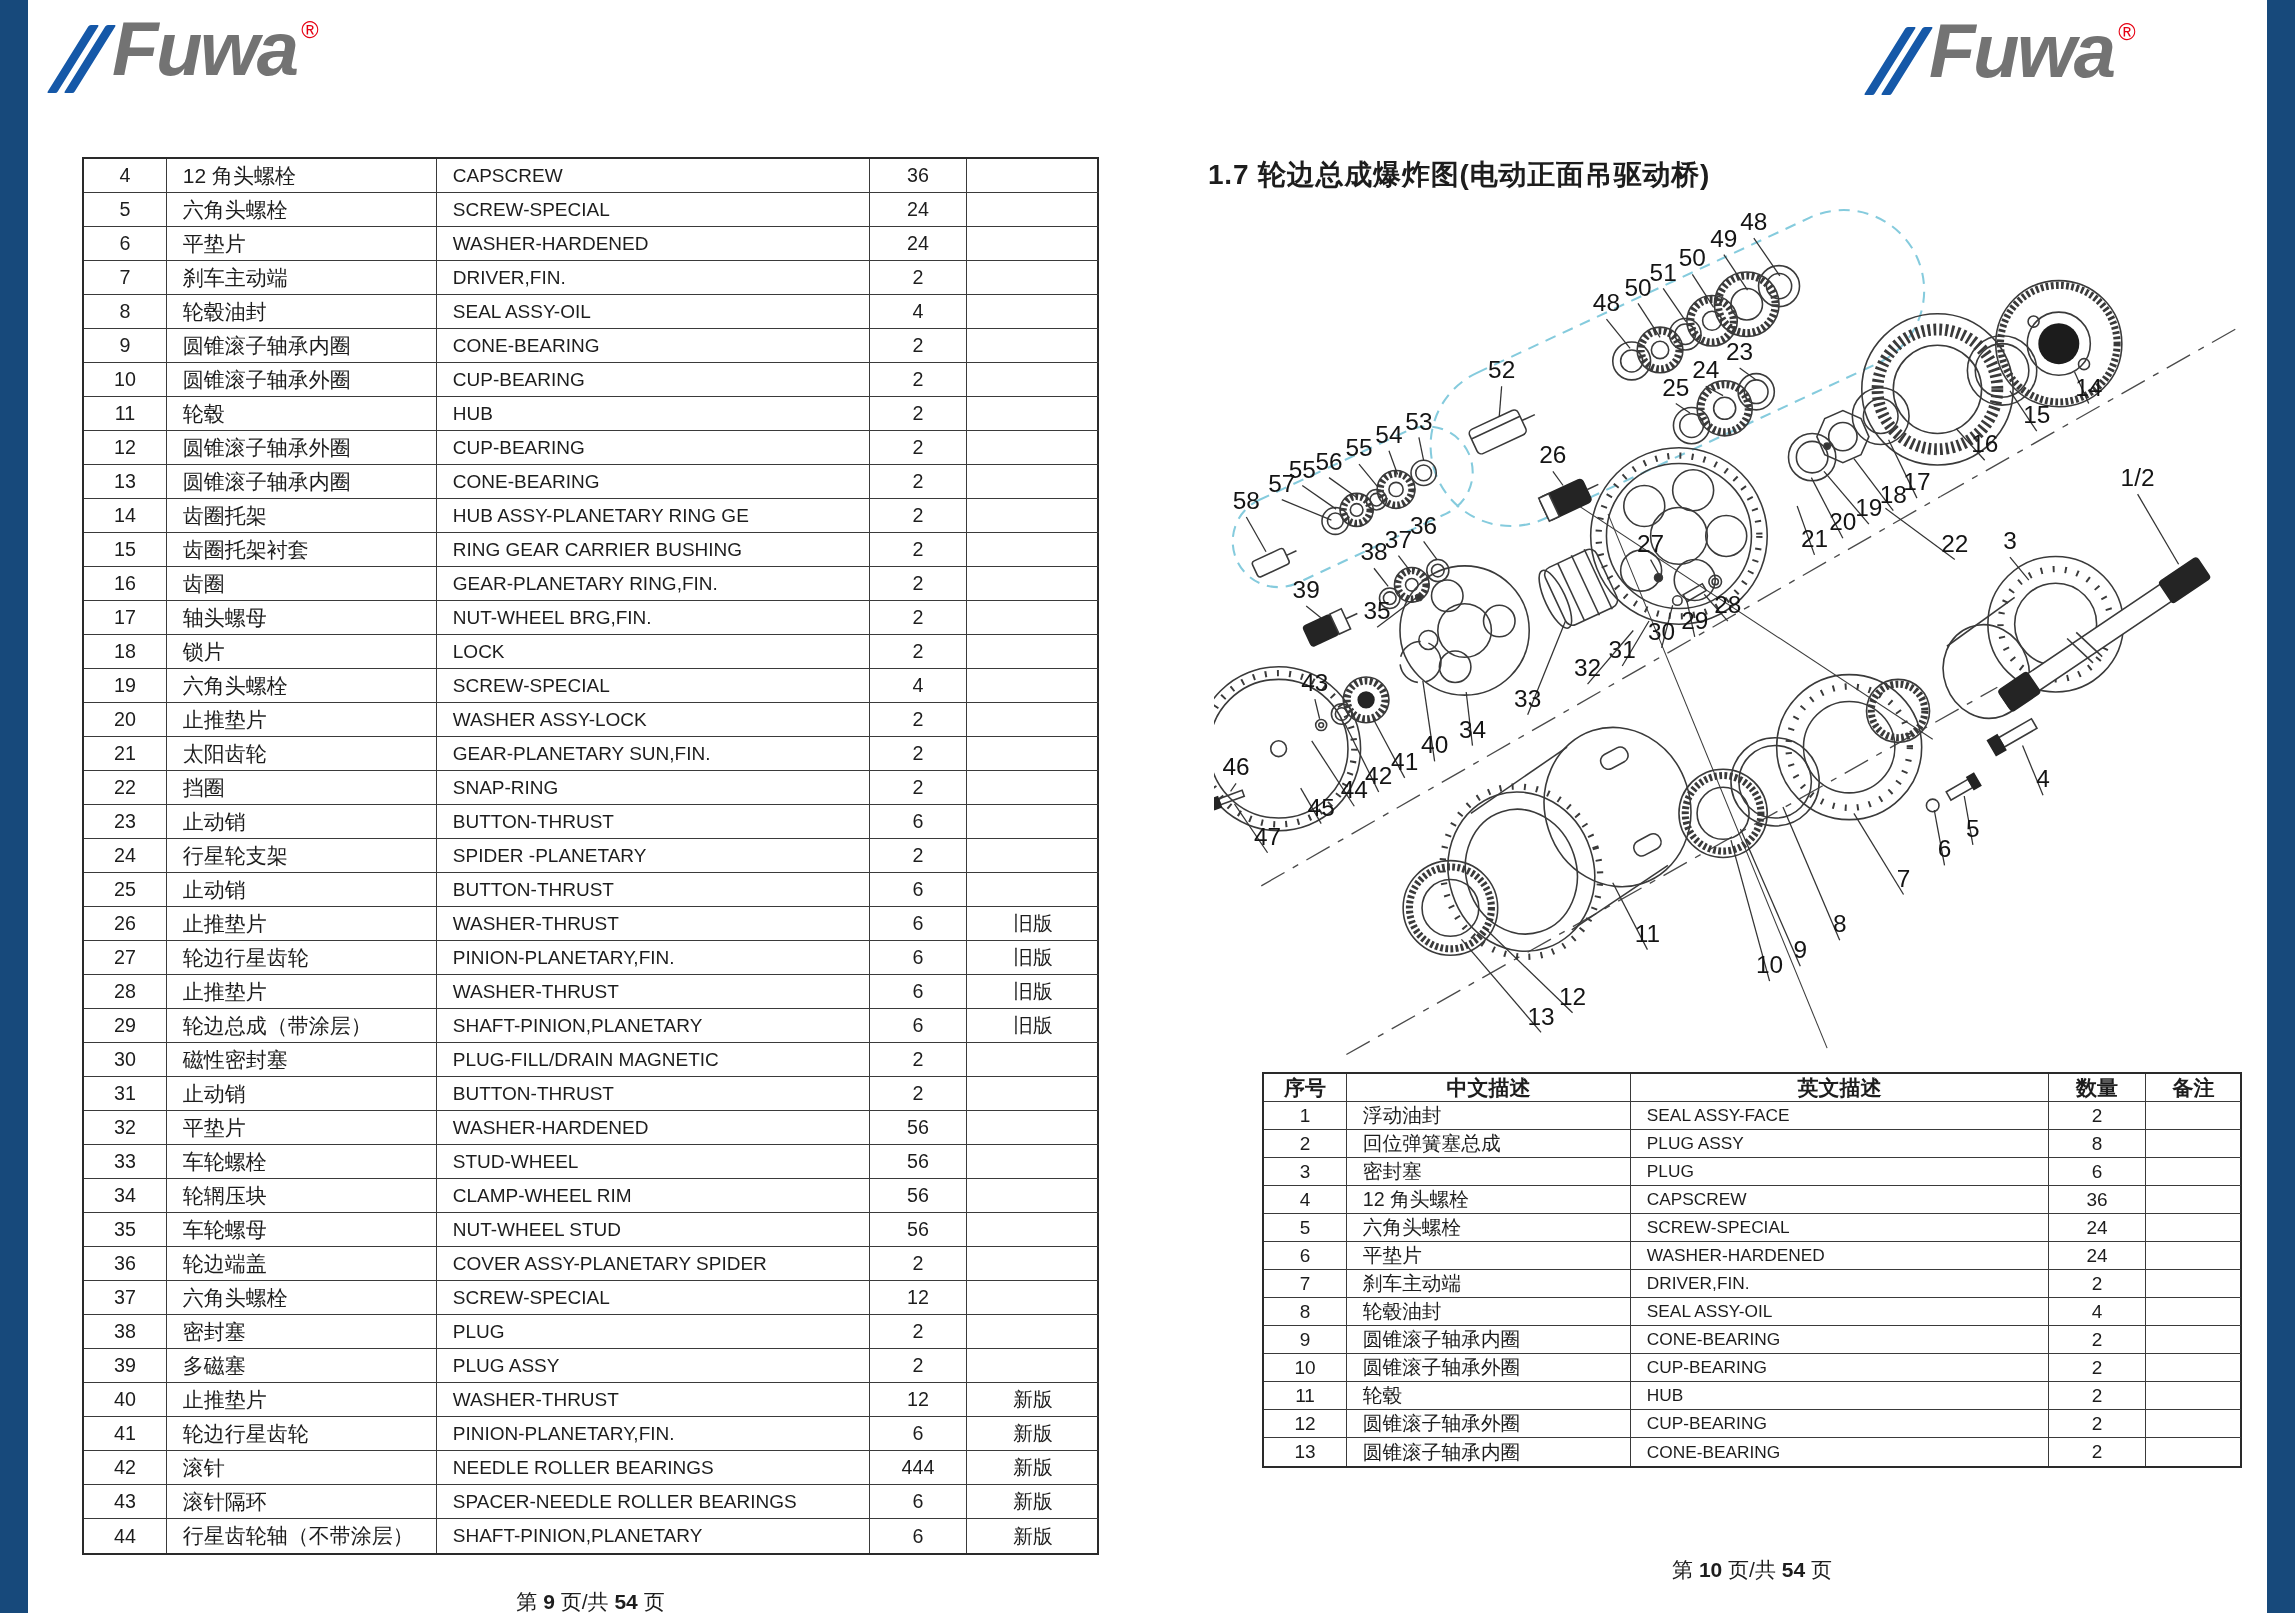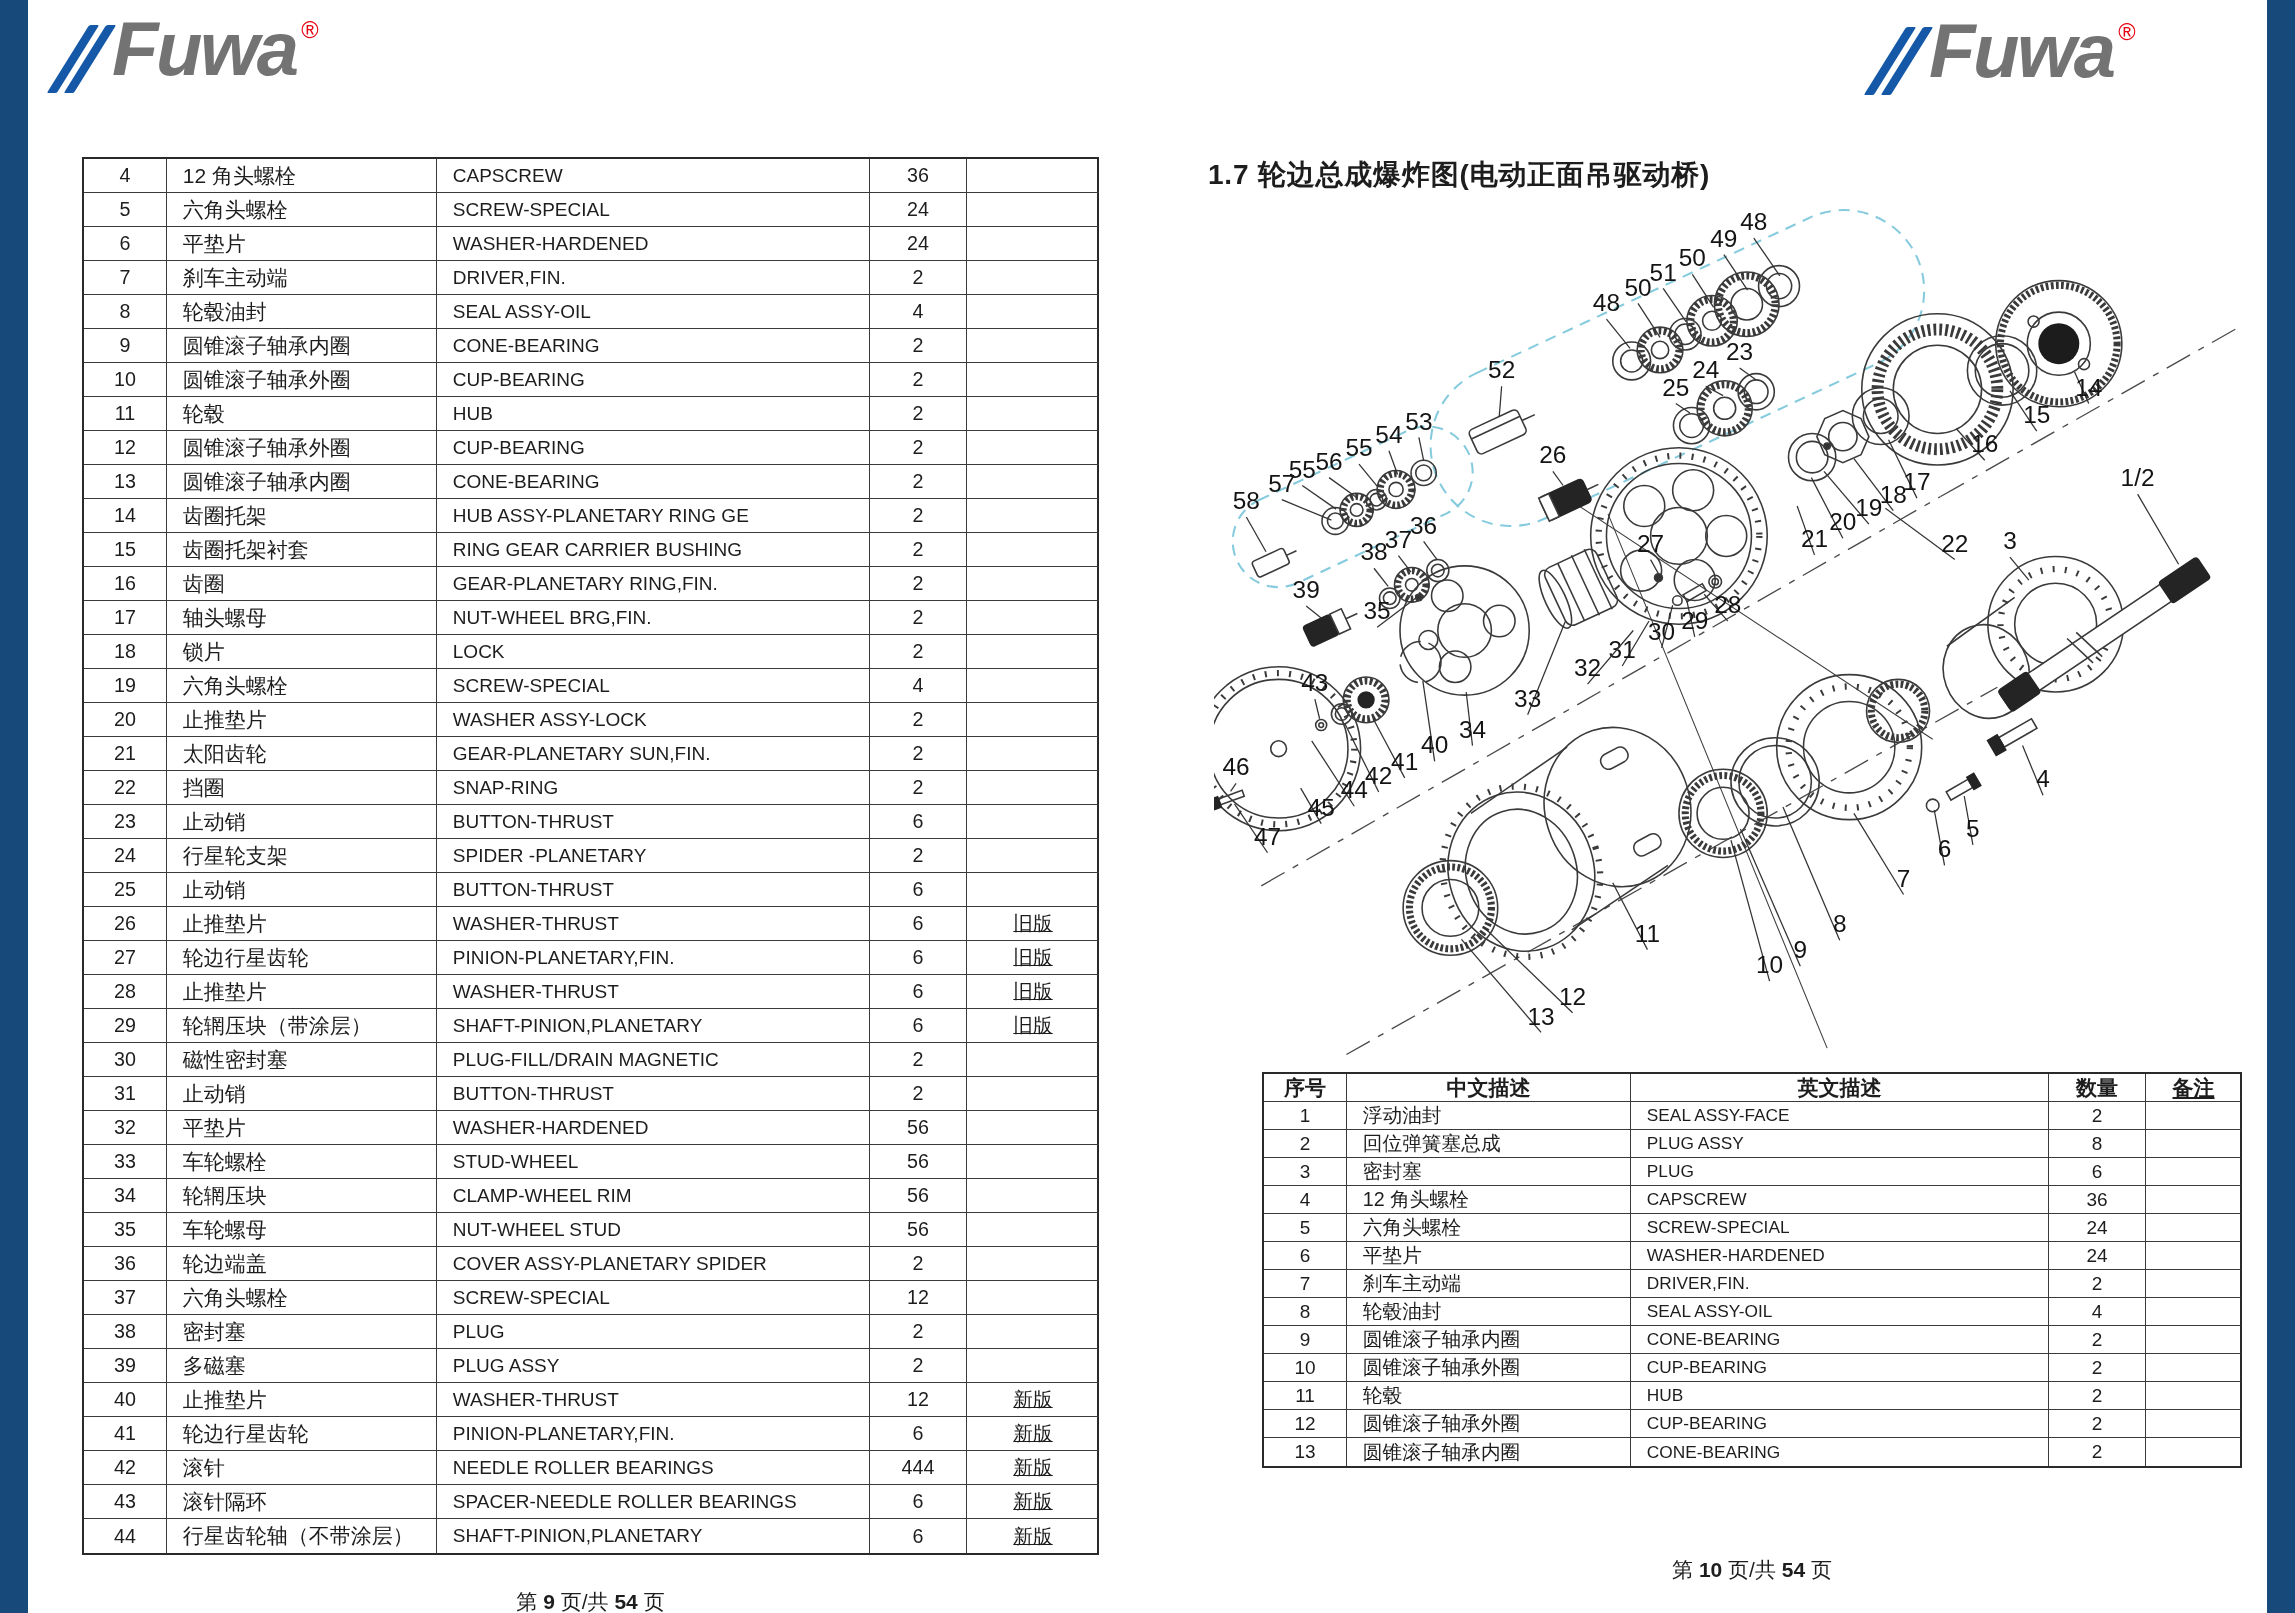--- a/index.html
+++ b/index.html
@@ -15,21 +15,21 @@
   #logo-left{left:68px;top:11px;} #logo-right{left:1885px;top:12.6px;}
   .logo .slashes{display:flex;margin-top:14px;margin-right:11px;}
   .logo .slash{width:9.5px;height:68px;background:#1558a8;transform:skewX(-32deg);margin-right:7px;border-radius:1.6px;}
   .logo .word{font-size:76px;font-weight:bold;font-style:italic;color:#737373;letter-spacing:-2.4px;line-height:1.0;}
   .logo .reg{font-size:23.6px;color:#e60012;margin-left:4.7px;margin-top:6.3px;font-style:normal;}
 
   
   .ptable{position:absolute;border:2.4px solid #2a2a2a;box-sizing:border-box;background:#fff;}
   .trow{display:grid;box-sizing:border-box;}
   .tcell{border-right:1.3px solid #3a3a3a;border-bottom:1.3px solid #3a3a3a;display:flex;align-items:center;box-sizing:border-box;overflow:hidden;white-space:nowrap;}
-  .tcell:last-child{border-right:none;text-decoration:underline;}
+  .tcell:last-child{border-right:none;}
   .trow:last-child .tcell{border-bottom:none;}
   .c-center{justify-content:center;}
   .c-pad{padding-left:15.8px;}
 
   #left-table{left:82px;top:157px;width:1017px;}
   #left-table .trow{grid-template-columns:83px 270px 433px 97px 132px;height:34px;}
   #left-table .cn{font-size:21px;}
   #left-table .en{font-size:19px;}
   #left-table .no,#left-table .qty{font-size:19.7px;}
   #left-table .note{font-size:19.7px;}
@@ -258,21 +258,21 @@
       </div>
       <div class="trow">
         <div class="tcell c-center no">28</div>
         <div class="tcell c-pad cn">止推垫片</div>
         <div class="tcell c-pad en">WASHER-THRUST</div>
         <div class="tcell c-center qty">6</div>
         <div class="tcell c-center note">旧版</div>
       </div>
       <div class="trow">
         <div class="tcell c-center no">29</div>
-        <div class="tcell c-pad cn">轮辋压块（带涂层）</div>
+        <div class="tcell c-pad cn">轮边总成（带涂层）</div>
         <div class="tcell c-pad en">SHAFT-PINION,PLANETARY</div>
         <div class="tcell c-center qty">6</div>
         <div class="tcell c-center note">旧版</div>
       </div>
       <div class="trow">
         <div class="tcell c-center no">30</div>
         <div class="tcell c-pad cn">磁性密封塞</div>
         <div class="tcell c-pad en">PLUG-FILL/DRAIN MAGNETIC</div>
         <div class="tcell c-center qty">2</div>
         <div class="tcell c-center note"></div>

